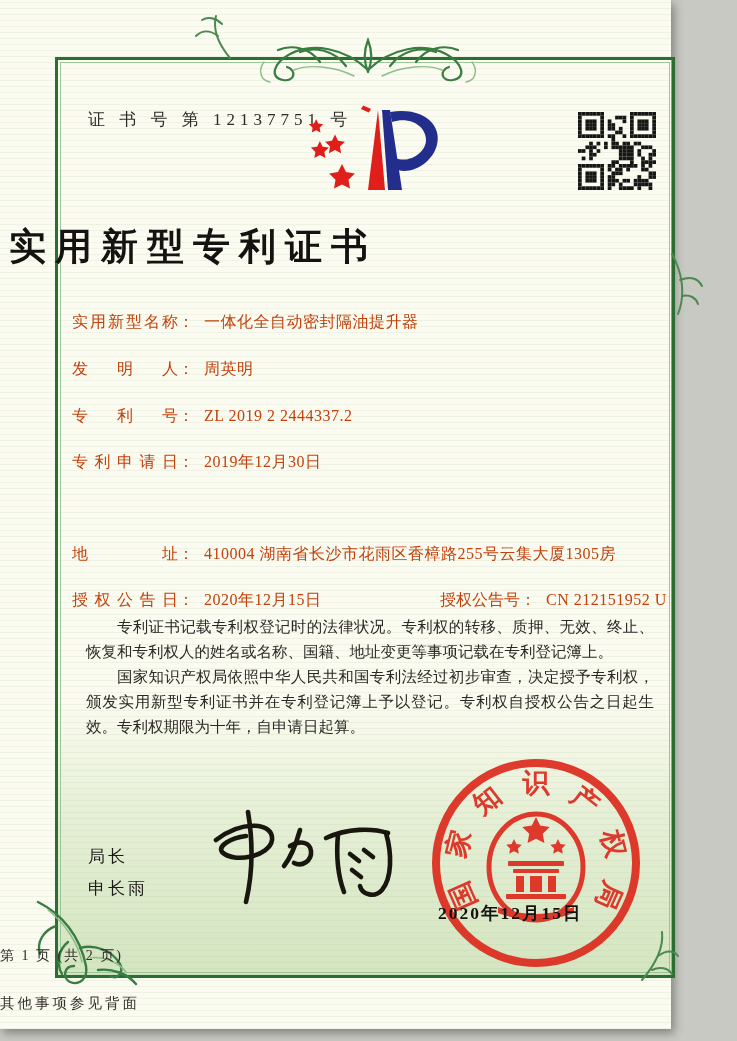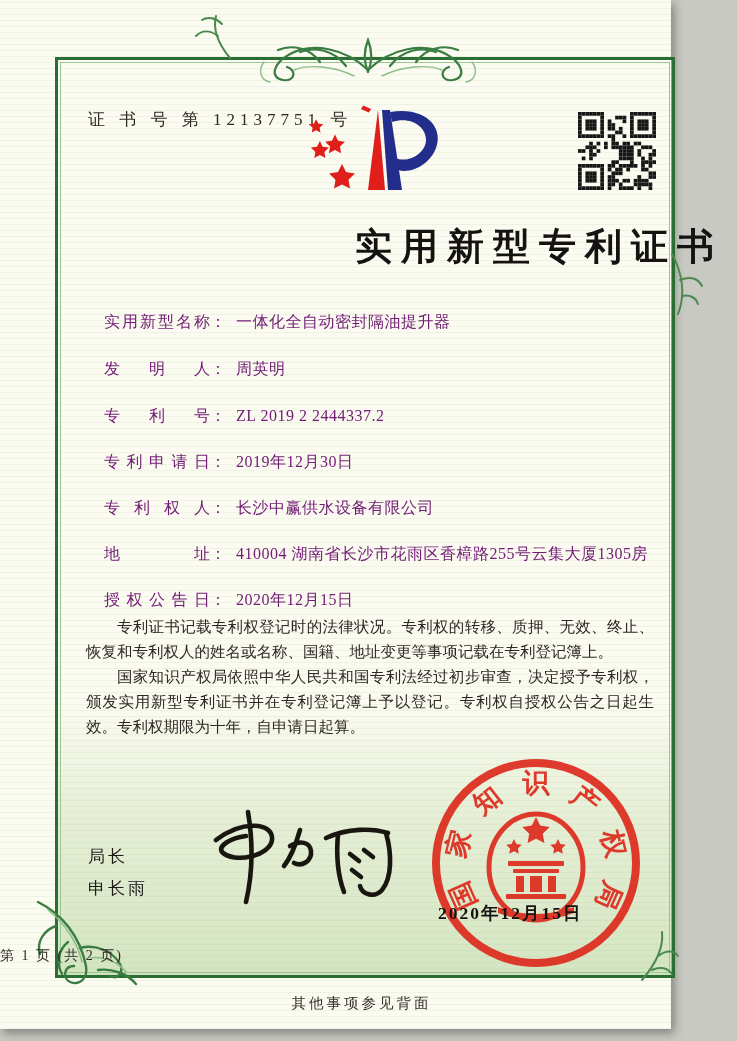--- a/index.html
+++ b/index.html
@@ -36,24 +36,24 @@
     border:1px solid #9cc597;
   }
   .cert-no {
     position:absolute; left:88px; top:108px;
     font-size:17px; letter-spacing:5px; color:#2e2a28;
   }
   .logo { position:absolute; left:298px; top:102px; }
   .qr { position:absolute; left:578px; top:112px; }
   .title {
     position:absolute; left:0; top:222px; width:723px;
-    text-align:right; font-size:37px; font-weight:600;
+    text-align:left; font-size:37px; font-weight:600;
     letter-spacing:9px; color:#151311; text-indent:9px;
   }
-  .field-row { position:absolute; left:104px; color:#701a75; font-size:16px; white-space:nowrap; }
+  .field-row { position:absolute; left:72px; color:#c2410c; font-size:16px; white-space:nowrap; }
   .field-label {
     display:inline-block; width:106px; text-align:justify; text-align-last:justify;
     vertical-align:top;
   }
   .field-colon { display:inline-block; margin-right:10px; }
   .field-value { letter-spacing:.5px; }
   .grant-right { position:absolute; left:368px; top:0; }
   .body-text {
     position:absolute; left:86px; top:614px; width:568px;
     font-size:15.5px; line-height:1.62; color:#2c2826; text-align:justify;
@@ -64,21 +64,21 @@
   .seal-svg { position:absolute; left:428px; top:755px; opacity:.92; }
   .seal-date {
     position:absolute; left:438px; top:901px; font-size:17.5px;
     color:#141210; letter-spacing:2px; font-weight:600; z-index:5;
   }
   .page-footer {
     position:absolute; left:0; top:947px; width:723px; text-align:left;
     font-size:14px; color:#2c2826; letter-spacing:2px;
   }
   .back-note {
-    position:absolute; left:0; top:994px; width:723px; text-align:center;
+    position:absolute; left:0; top:994px; width:723px; 
     font-size:14.5px; color:#33302d; letter-spacing:3px;
   }
   .ornament { position:absolute; pointer-events:none; }
 </style>
 </head>
 <body>
 
 <div class="paper">
   <div class="green-tint"></div>
   <div class="border-frame"></div>
@@ -386,28 +386,28 @@
   </div>
   <div class="field-row" style="top:359px">
     <span class="field-label">发明人</span><span class="field-colon">：</span><span class="field-value">周英明</span>
   </div>
   <div class="field-row" style="top:406px">
     <span class="field-label">专利号</span><span class="field-colon">：</span><span class="field-value">ZL 2019 2 2444337.2</span>
   </div>
   <div class="field-row" style="top:452px">
     <span class="field-label">专利申请日</span><span class="field-colon">：</span><span class="field-value">2019年12月30日</span>
   </div>
-  <div class="field-row" style="top:498px">
-    <span class="field-label">专利权人</span><span class="field-colon">：</span><span class="field-value">长沙中赢供水设备有限公司</span>
-  </div>
   <div class="field-row" style="top:544px">
     <span class="field-label">地址</span><span class="field-colon">：</span><span class="field-value">410004 湖南省长沙市花雨区香樟路255号云集大厦1305房</span>
   </div>
   <div class="field-row" style="top:590px;width:580px">
     <span class="field-label">授权公告日</span><span class="field-colon">：</span><span class="field-value">2020年12月15日</span>
+    <span class="grant-right">
+      <span>授权公告号</span><span class="field-colon">：</span><span class="field-value">CN 212151952 U</span>
+    </span>
   </div>
 
   <div class="body-text">
     <p>专利证书记载专利权登记时的法律状况。专利权的转移、质押、无效、终止、恢复和专利权人的姓名或名称、国籍、地址变更等事项记载在专利登记簿上。</p>
     <p>国家知识产权局依照中华人民共和国专利法经过初步审查，决定授予专利权，颁发实用新型专利证书并在专利登记簿上予以登记。专利权自授权公告之日起生效。专利权期限为十年，自申请日起算。</p>
   </div>
 
   <div class="signer" style="top:845px">局长</div>
   <div class="signer" style="top:877px">申长雨</div>
 

